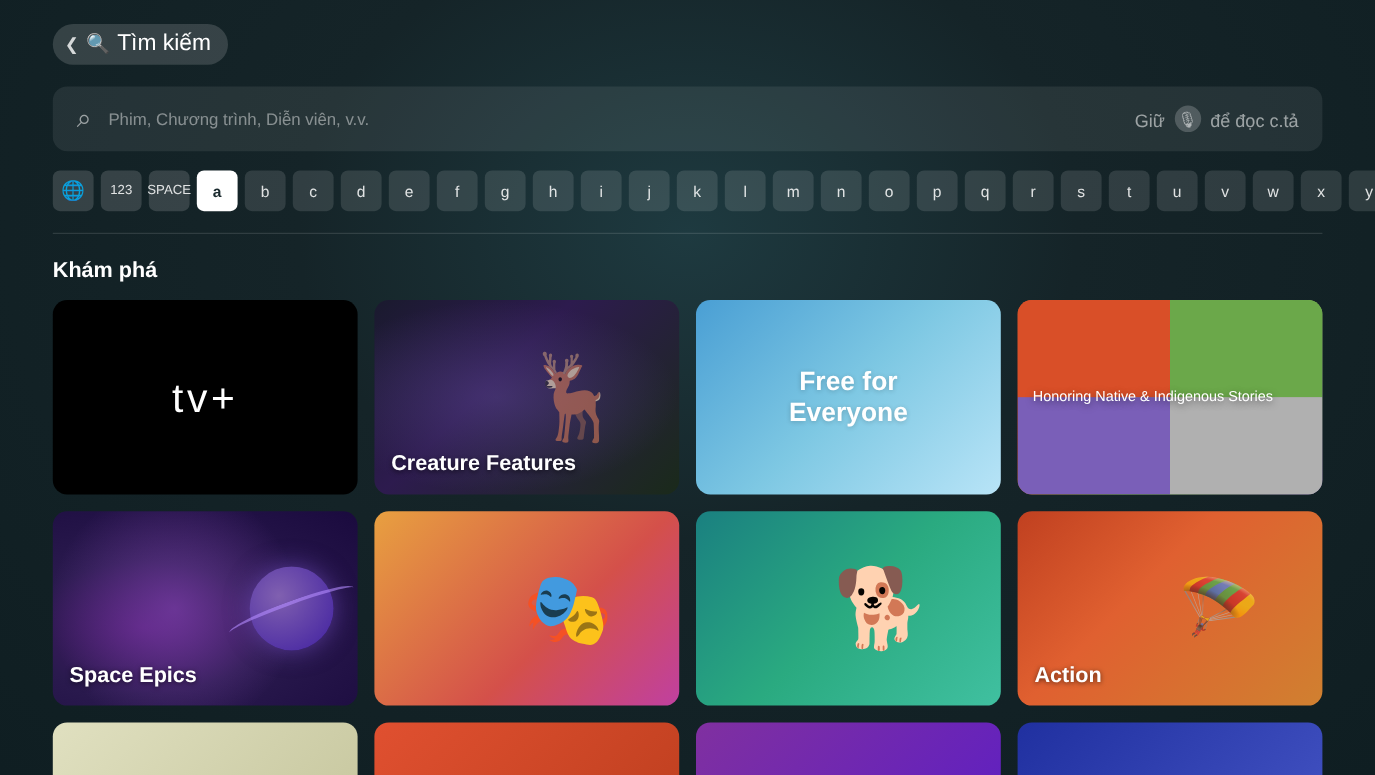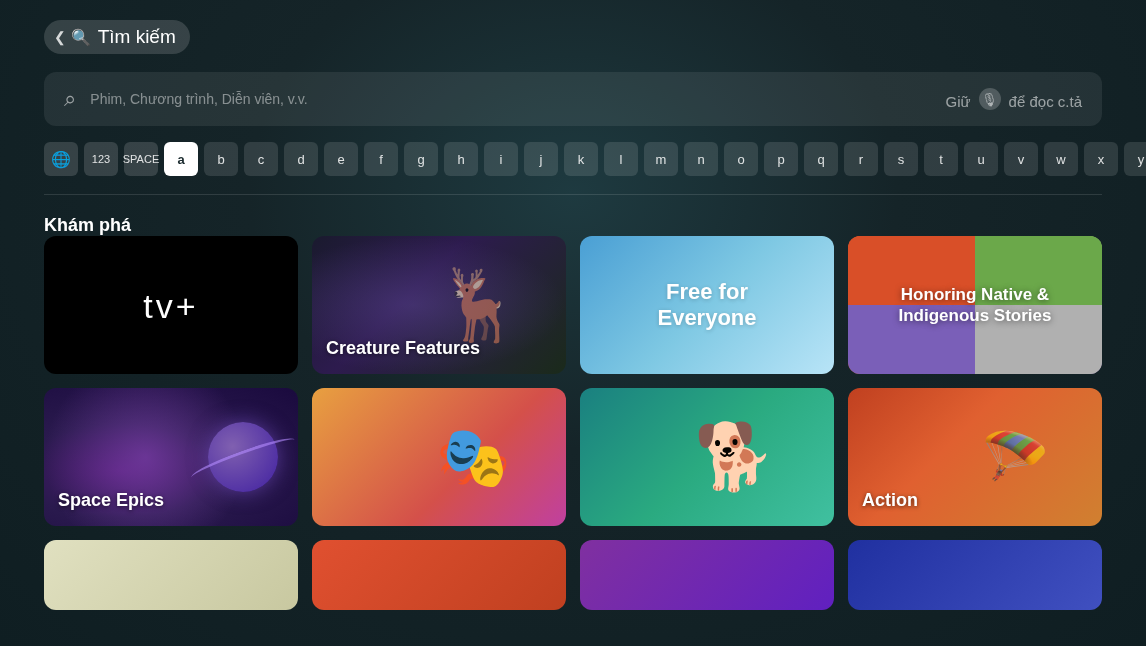--- a/index.html
+++ b/index.html
@@ -148,36 +148,37 @@
       display: flex;
       align-items: center;
       gap: 6px;
       flex: 1;
     }
 
     
     .section-title {
       font-size: 18px;
       font-weight: 700;
+      margin-bottom: 14px;
       color: white;
     }
 
     
     .grid {
       display: grid;
       grid-template-columns: repeat(4, 1fr);
       gap: 14px;
       margin-bottom: 14px;
     }
 
     .card {
       border-radius: 12px;
       overflow: hidden;
       position: relative;
-      height: 138px;
+      height: 162px;
       cursor: pointer;
     }
 
     
     .card-appletv {
       background: #000000;
       display: flex;
       align-items: center;
       justify-content: center;
     }
@@ -294,24 +295,23 @@
     .native-q1 { background: #d94f28; }
     .native-q2 { background: #6ba84a; }
     .native-q3 { background: #7a5fb8; }
     .native-q4 { background: #b0b0b0; }
 
     .native-text {
       position: absolute;
       top: 50%;
       left: 50%;
       transform: translate(-50%, -50%);
-      font-size: 17px;
-      font-weight: 700;
+      font-size: 12px;
+      font-weight: 400;
       color: white;
-      text-align: center;
       line-height: 1.25;
       text-shadow: 0 1px 6px rgba(0,0,0,0.5);
       width: 90%;
     }
 
     
     .creature-figure {
       position: absolute;
       right: 10px;
       top: 0;

